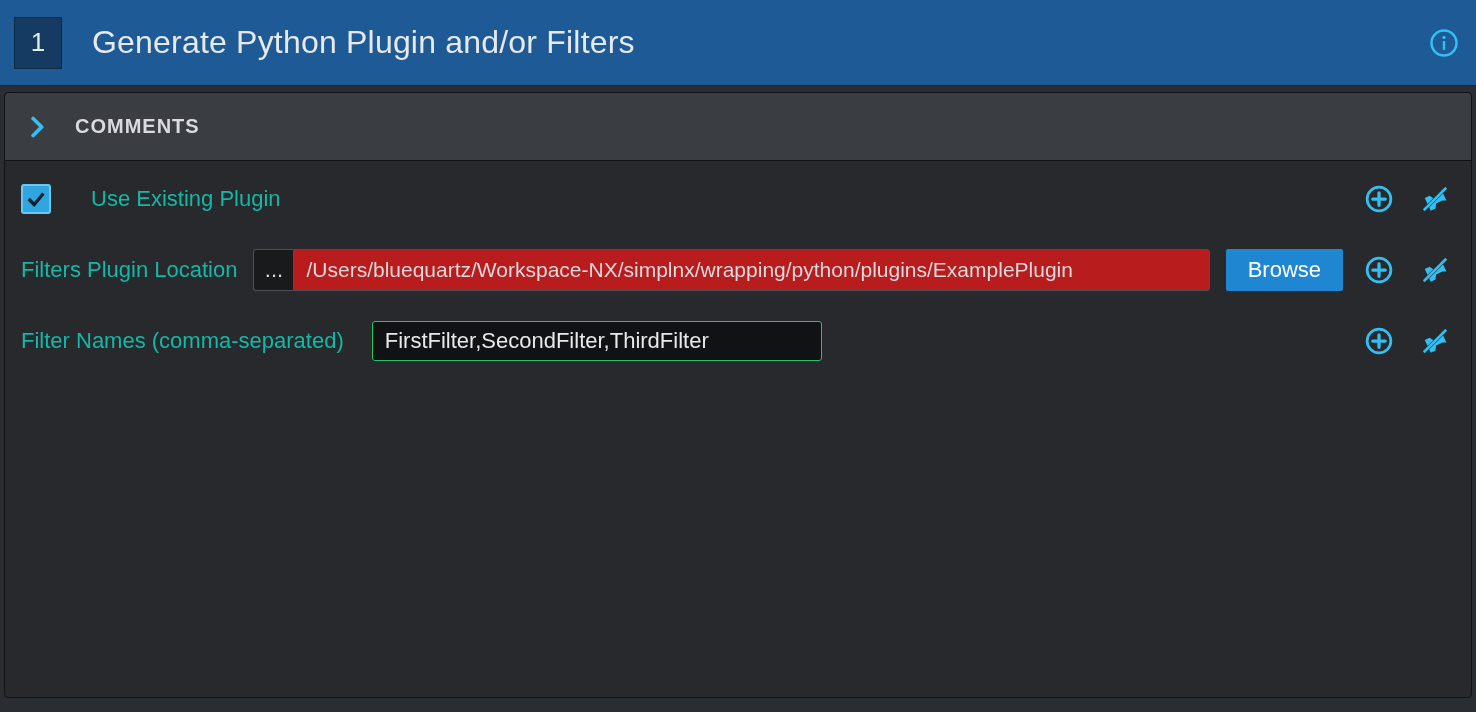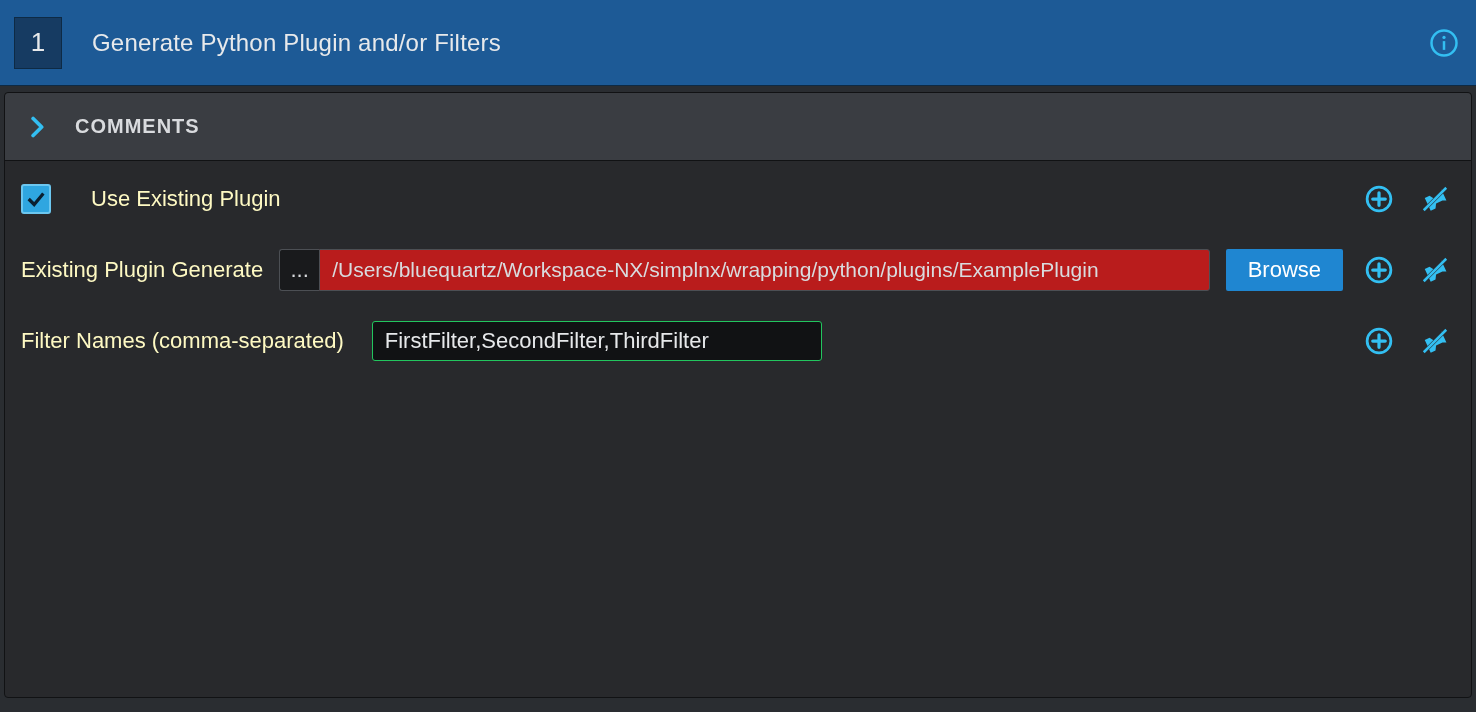--- a/index.html
+++ b/index.html
@@ -14,36 +14,36 @@
     border-bottom: 1px solid #0e2a44;
   }
   .step-badge {
     width: 48px; height: 52px;
     background: #163b62;
     display: flex; align-items: center; justify-content: center;
     font-size: 26px; color: #e7e9eb;
     margin-right: 30px;
     border: 1px solid #0e2a44;
   }
-  .title-text { font-size: 24px; font-weight: 400; flex: 1; letter-spacing: 0.2px; }
+  .title-text { font-size: 32px; font-weight: 400; flex: 1; letter-spacing: 0.2px; }
   .info-btn { width: 36px; height: 36px; display:flex; align-items:center; justify-content:center; color:#33bff2; cursor:pointer; }
   .panel { background:#28292c; border: 1px solid #111214; border-radius:4px; margin:6px 4px 14px 4px; flex:1; display:flex; flex-direction:column; }
   .comments-bar {
     height: 68px;
     background:#3a3d42;
     display:flex; align-items:center;
     padding: 0 20px;
     border-bottom:1px solid #111214;
     border-top-left-radius:4px; border-top-right-radius:4px;
   }
   .chevron { width:26px; display:flex; align-items:center; justify-content:center; color:#33bff2; margin-right:24px; cursor:pointer; }
   .comments-label { font-size:20px; letter-spacing:1px; font-weight:700; color:#d9dbde; }
   .body { padding: 18px 16px; display:flex; flex-direction:column; gap: 30px; }
   .row { display:flex; align-items:center; gap:16px; }
-  .row .label { font-size:22px; color:#fef9c3; white-space:nowrap; }
+  .row .label { font-size:22px; color:#14b8a6; white-space:nowrap; }
   .row-use { padding-left:0; }
   .checkbox {
     width:30px; height:30px;
     background:#2fa6e0;
     border:2px solid #6cc7f0;
     border-radius:3px;
     display:flex; align-items:center; justify-content:center;
     margin-right:24px;
     cursor:pointer;
   }
@@ -143,21 +143,21 @@
         <div class="icon-btn">
           <svg width="30" height="30" viewBox="0 0 24 24" fill="none">
             <path d="M14 3l7 7-3 1-4 4 1 4-3 3-8-8 3-3 4 1 4-4z" fill="currentColor" transform="rotate(20 12 12)"></path>
             <line x1="3" y1="21" x2="21" y2="3" stroke="#28292c" stroke-width="3"></line>
             <line x1="3" y1="21" x2="21" y2="3" stroke="currentColor" stroke-width="2"></line>
           </svg>
         </div>
       </div>
 
       <div class="row row-loc">
-        <div class="label">Existing Plugin Generate</div>
+        <div class="label">Filters Plugin Location</div>
         <div class="path-wrap">
           <div class="ellipsis-btn">...</div>
           <input class="path-input" type="text" value="/Users/bluequartz/Workspace-NX/simplnx/wrapping/python/plugins/ExamplePlugin" style="">
         </div>
         <button class="browse-btn">Browse</button>
         <div class="icon-btn">
           <svg width="30" height="30" viewBox="0 0 24 24" fill="none">
             <circle cx="12" cy="12" r="9.5" stroke="currentColor" stroke-width="2.2"></circle>
             <path d="M12 7v10M7 12h10" stroke="currentColor" stroke-width="2.6" stroke-linecap="round"></path>
           </svg>

